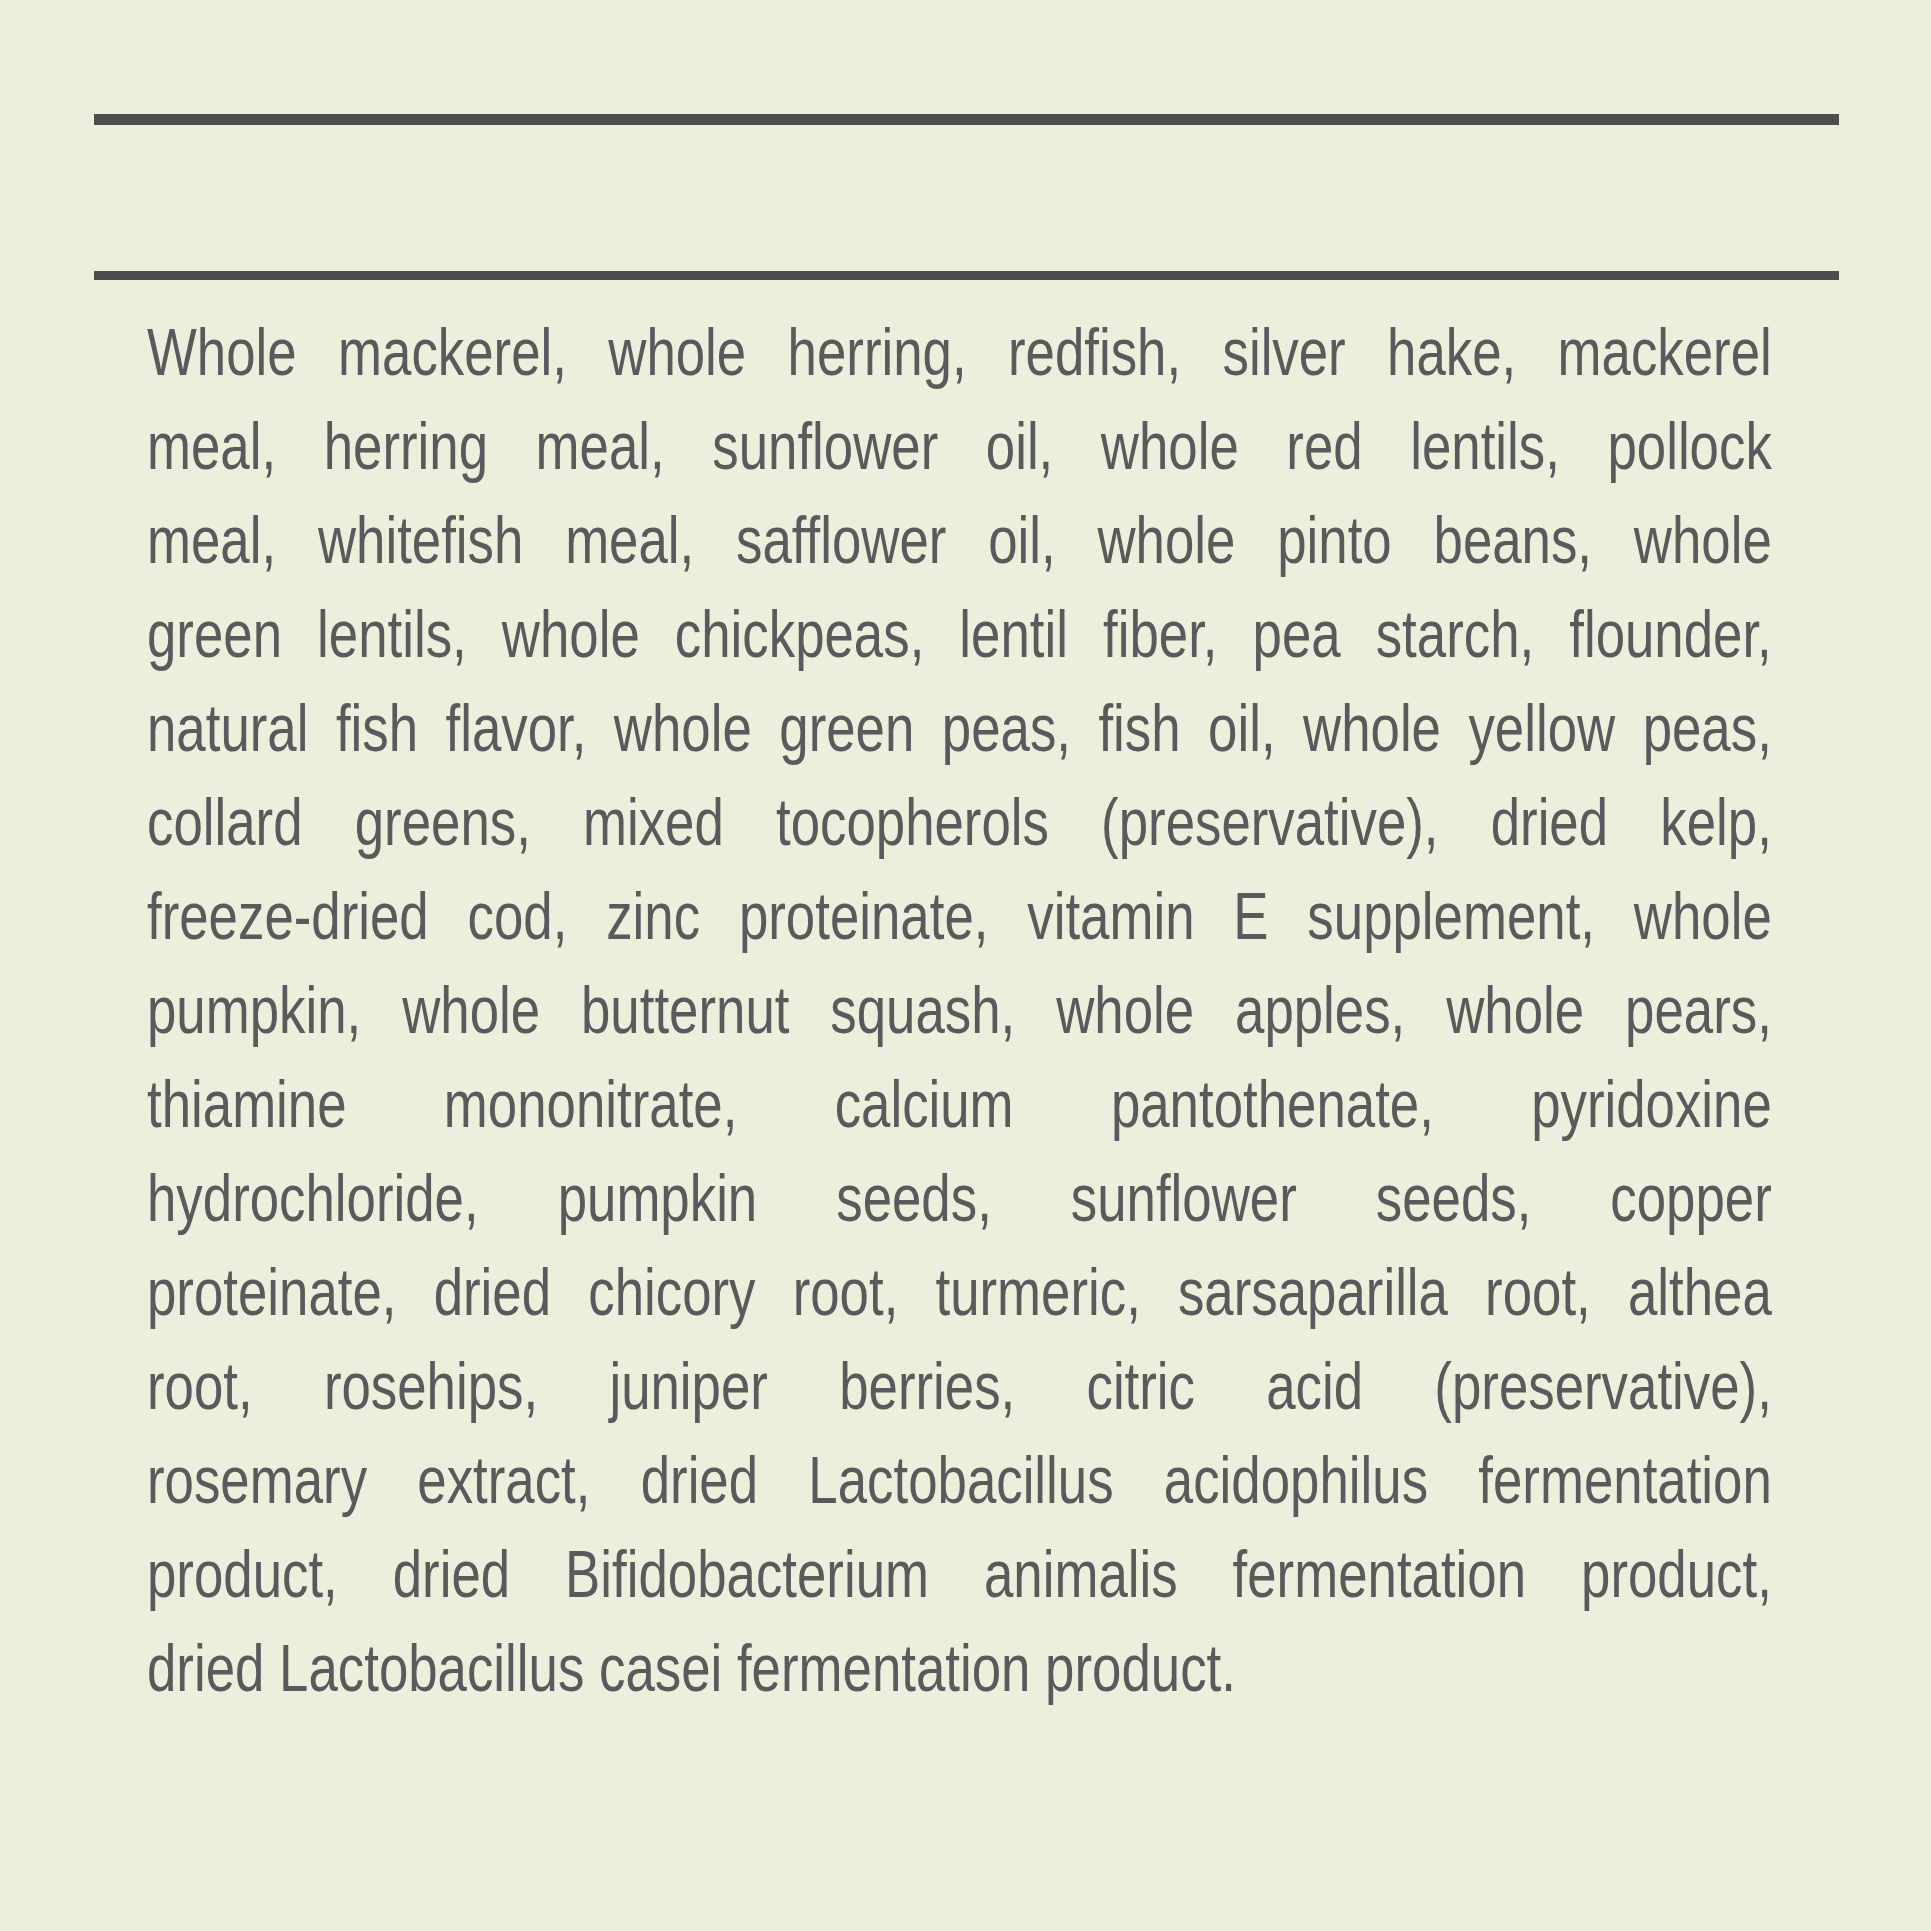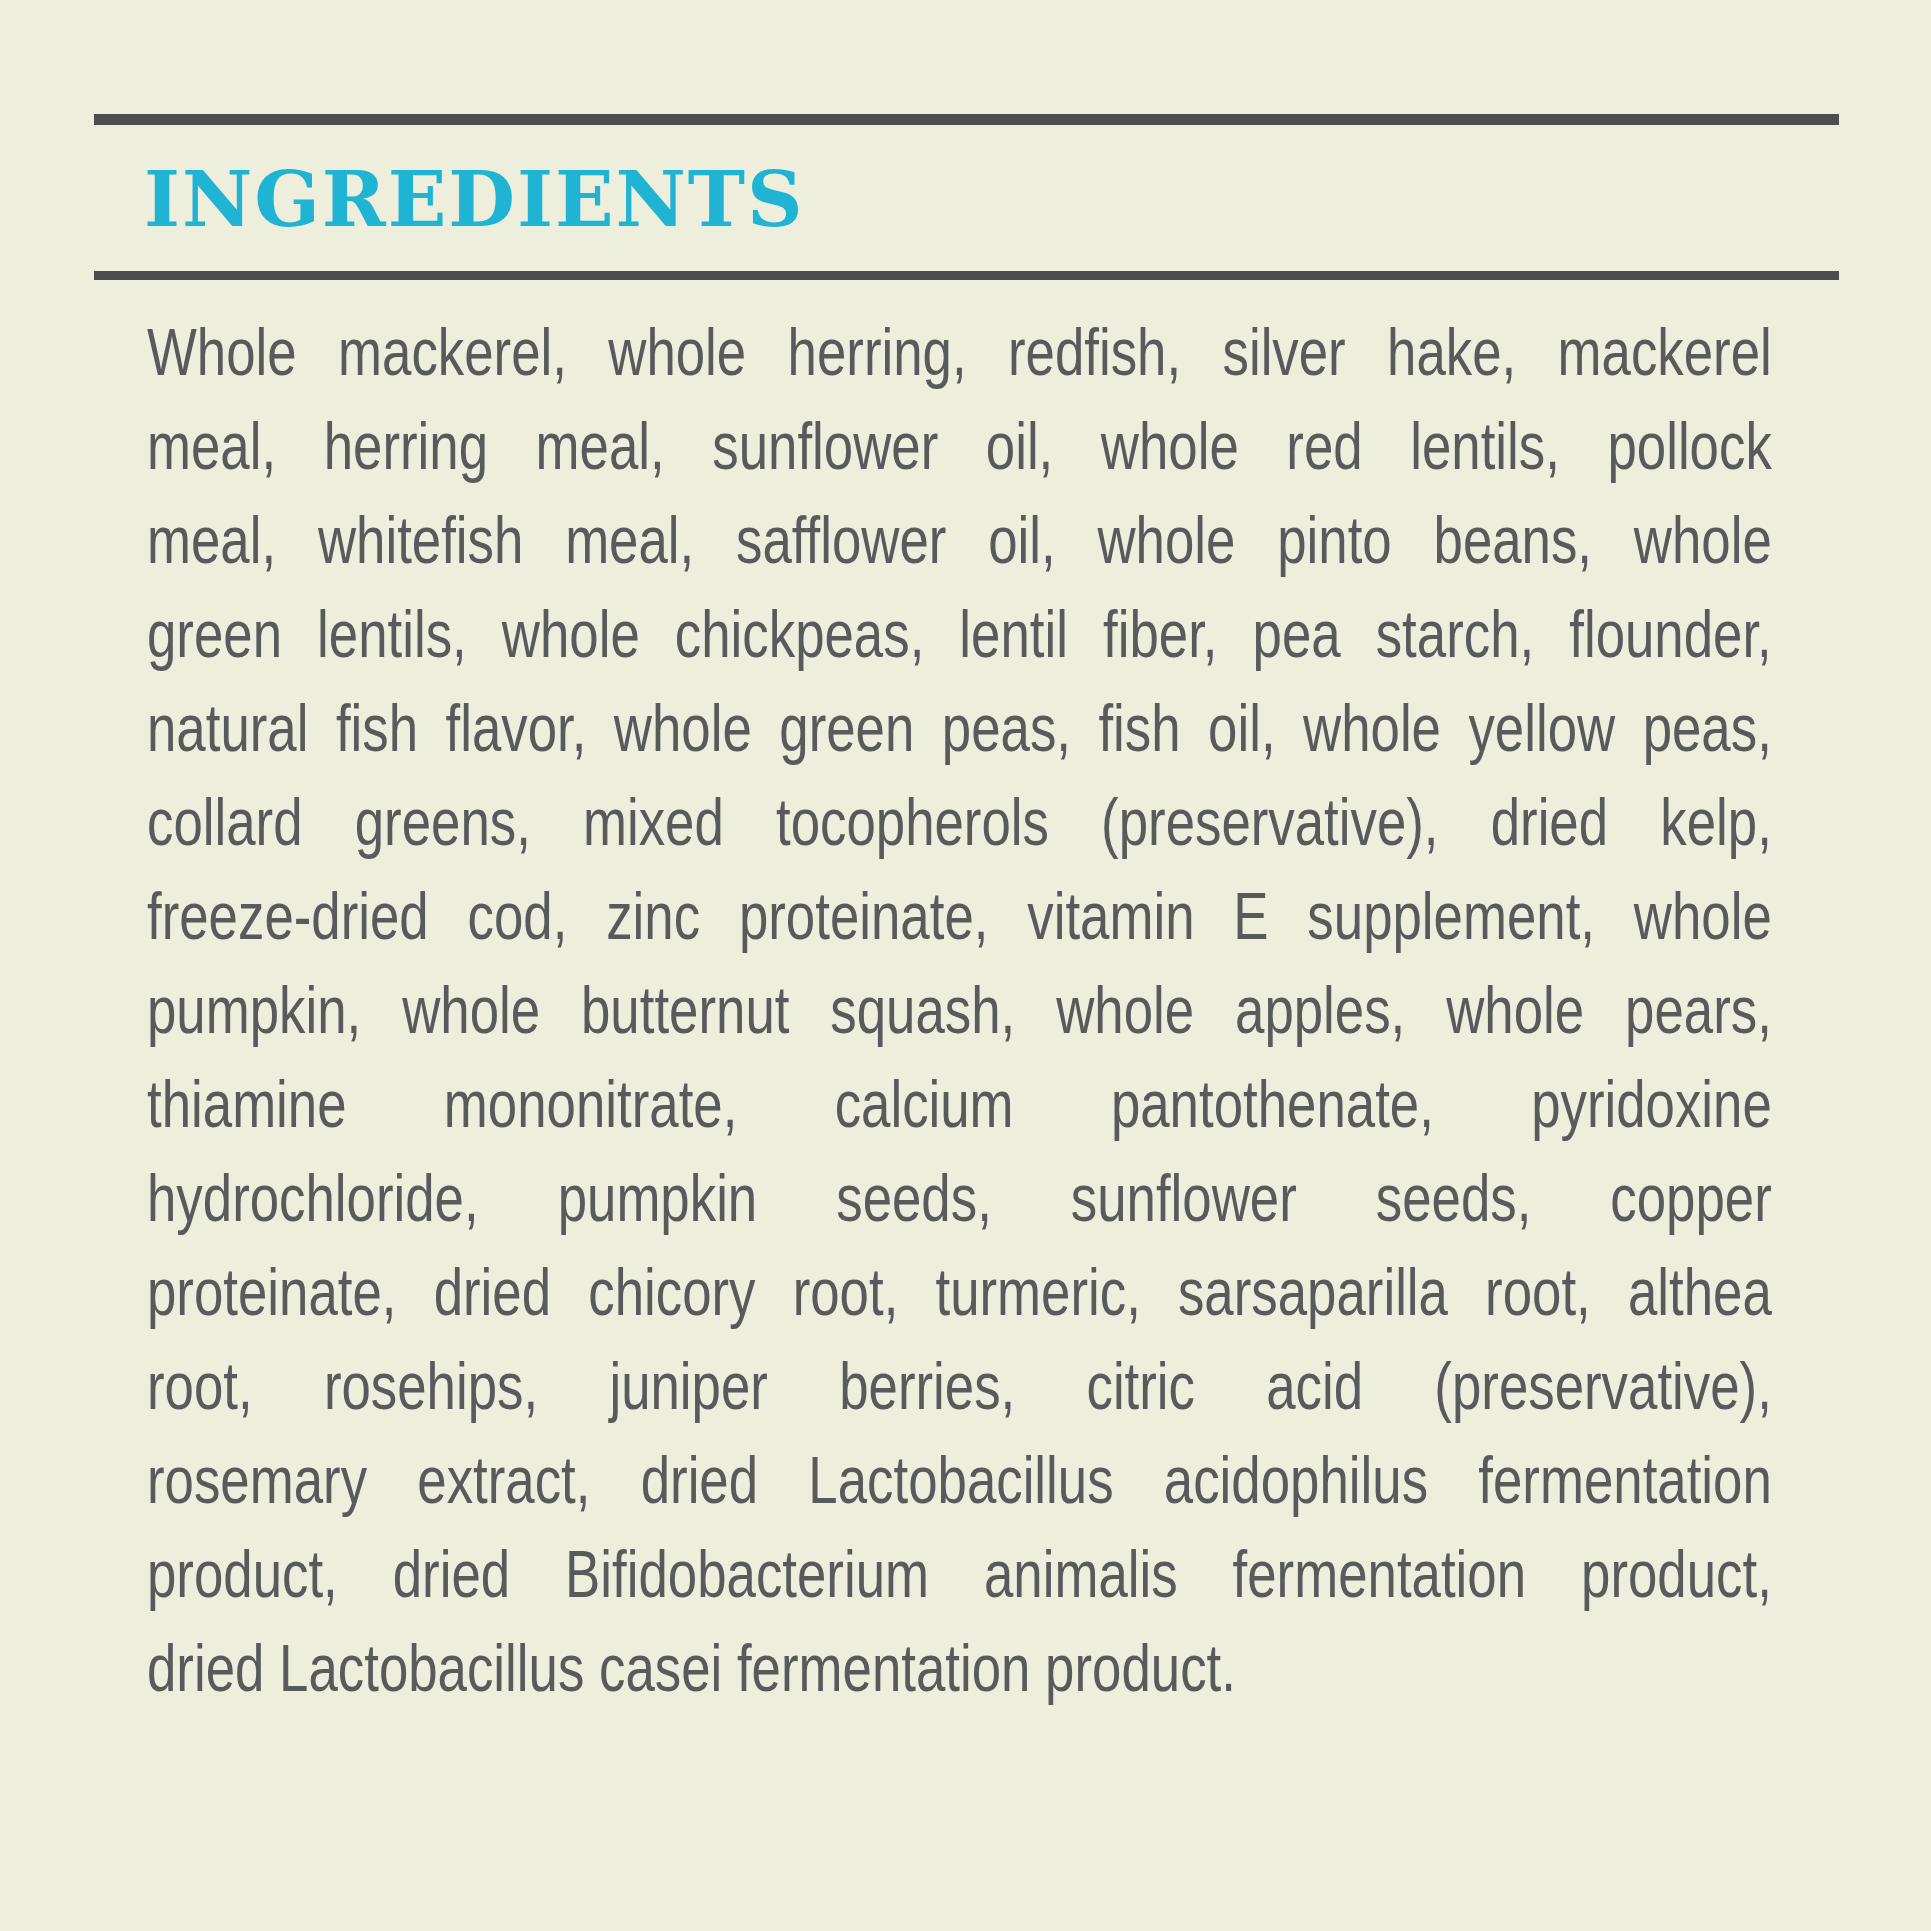--- a/index.html
+++ b/index.html
@@ -51,21 +51,20 @@
   .ing-line { white-space: normal; } 
   .ing-line.last { text-align-last: left; }
 </style>
 </head>
 <body>
 
 <div class="panel">
 
   <div class="rule rule-top"></div>
 
-  <h1 class="title">INGREDIENTS</h1>
 
   <div class="rule rule-under-title"></div>
 
   <div class="ingredients-body">
     <div class="ing-line">Whole mackerel, whole herring, redfish, silver hake, mackerel</div>
     <div class="ing-line">meal, herring meal, sunflower oil, whole red lentils, pollock</div>
     <div class="ing-line">meal, whitefish meal, safflower oil, whole pinto beans, whole</div>
     <div class="ing-line">green lentils, whole chickpeas, lentil fiber, pea starch, flounder,</div>
     <div class="ing-line">natural fish flavor, whole green peas, fish oil, whole yellow peas,</div>
     <div class="ing-line">collard greens, mixed tocopherols (preservative), dried kelp,</div>

